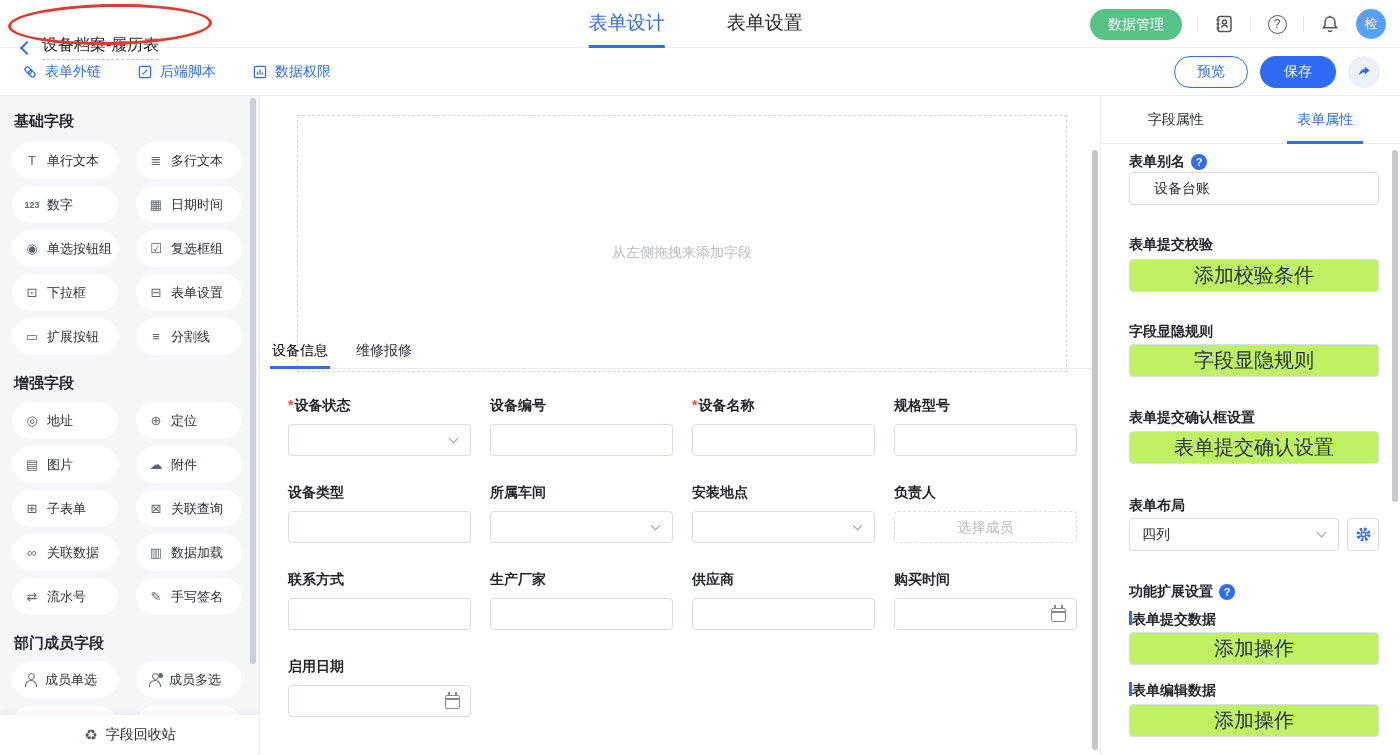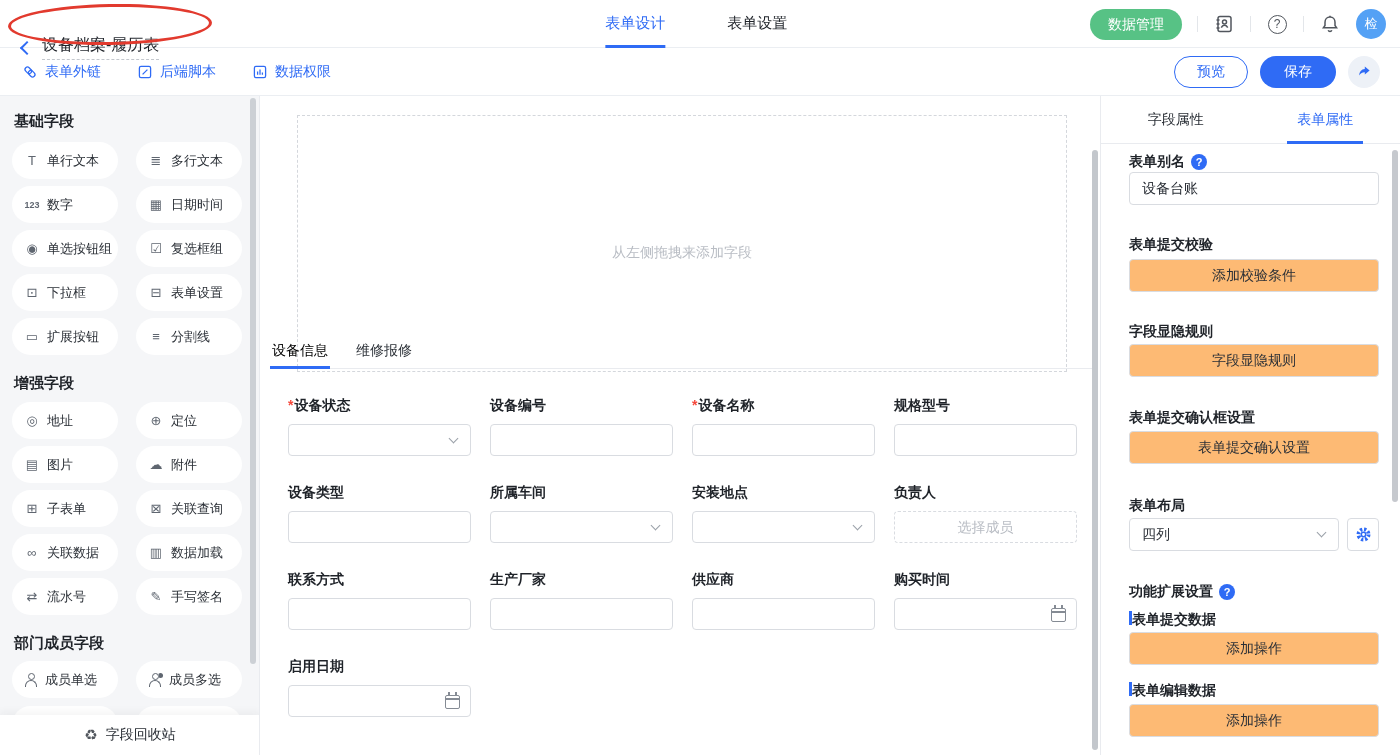--- a/index.html
+++ b/index.html
@@ -12,21 +12,21 @@
   
   .header { position:absolute; left:0; top:0; width:1400px; height:48px; background:#fff;
             border-bottom:1px solid #ebeef2; z-index:30; }
   .back-area { position:absolute; left:22px; top:0; height:48px; display:flex; align-items:center; gap:10px;margin-top:23px; }
   .chev-left { width:10px; height:10px; border-left:2.2px solid #2f6bf5; border-bottom:2.2px solid #2f6bf5;
                transform:rotate(45deg); margin-top:1px; }
   .doc-title { font-size:16px; color:#1f2329; padding-bottom:3px; border-bottom:1px dashed #c3c7cd; }
   .annotation-ellipse { position:absolute; left:8px; top:4px; width:204px; height:41px;
     border:3px solid #e23a2e; border-radius:50%; transform:rotate(-1deg); pointer-events:none; z-index:40; }
   .hdr-tabs { position:absolute; left:50%; top:0; transform:translateX(-52%); height:48px; display:flex; gap:62px; }
-  .htab { height:48px; line-height:46px; font-size:15px; color:#1f2329; cursor:pointer; }
+  .htab { height:48px; line-height:46px; font-size:19px; color:#1f2329; cursor:pointer; }
   .htab.active { color:#2f6bf5; border-bottom:3px solid #2f6bf5; }
   .hdr-right { position:absolute; right:14px; top:0; height:48px; display:flex; align-items:center; gap:15px; }
   .btn-green { height:31px; padding:0 18px; border-radius:16px; background:#57c285; color:#fff;
                font-size:14px; line-height:31px; border:none; cursor:pointer; }
   .vdiv { width:1px; height:16px; background:#e3e6ea; }
   .hicon { width:22px; height:22px; display:flex; align-items:center; justify-content:center; cursor:pointer; }
   .help-circle { width:19px; height:19px; border:1.6px solid #51565d; border-radius:50%;
                  font-size:12px; color:#51565d; display:flex; align-items:center; justify-content:center; }
   .avatar { width:30px; height:30px; border-radius:50%; background:#54a1f5; color:#fff; font-size:13px;
             display:flex; align-items:center; justify-content:center; cursor:pointer; }
@@ -88,24 +88,24 @@
   .panel { position:absolute; left:1100px; top:96px; width:300px; height:659px; background:#fff;
            border-left:1px solid #e9ebef; overflow:hidden; }
   .ptabs { height:48px; border-bottom:1px solid #e9ebef; display:flex; }
   .ptab-half { flex:1; display:flex; justify-content:center; }
   .ptab { height:48px; line-height:46px; font-size:14px; color:#2a2f36; padding:0 10px; cursor:pointer; }
   .ptab.active { color:#2f6bf5; border-bottom:3px solid #2f6bf5; }
   .pcontent { position:absolute; left:28px; top:48px; width:250px; }
   .plabel { font-size:14px; font-weight:600; color:#1f2329; height:20px; display:flex; align-items:center; gap:6px; }
   .help-dot { width:16px; height:16px; border-radius:50%; background:#2f6bf5; color:#fff; font-size:11px;
               display:flex; align-items:center; justify-content:center; cursor:pointer; }
-  .ptext-input { width:250px; height:33px; border:1px solid #d9dce1; border-radius:4px; padding:0 12px;
+  .ptext-input { width:250px; height:33px; border:1px solid #d9dce1; border-radius:4px; padding:0 24px;
                  font-size:14px; color:#2a2f36; font-family:inherit; background:#fff; }
-  .pbtn { width:250px; height:33px; border:1px solid #d9dce1; border-radius:4px; background:#fdba74;
-          font-size:14px; color:#2a2f36; cursor:pointer; font-family:inherit; }
+  .pbtn { width:250px; height:33px; border:1px solid #d9dce1; border-radius:4px; background:#bef264;
+          font-size:20px; color:#2a2f36; cursor:pointer; font-family:inherit; }
   .layout-row { display:flex; gap:8px; }
   .pselect { position:relative; width:210px; height:33px; border:1px solid #d9dce1; border-radius:4px;
              line-height:31px; padding-left:12px; font-size:14px; color:#2a2f36; cursor:pointer; }
   .gear-btn { width:32px; height:33px; border:1px solid #d9dce1; border-radius:4px; background:#fff;
               display:flex; align-items:center; justify-content:center; cursor:pointer; }
   .subsec { display:flex; gap:0; font-size:14px; font-weight:600; color:#1f2329; height:20px; }
   .blue-bar { width:3px; height:14px; background:#2f6bf5; flex:none; }
   .pn-scroll { position:absolute; right:2px; top:54px; width:6px; height:352px; border-radius:3px; background:#c6c9ce; }
   svg { display:block; }
 </style>

